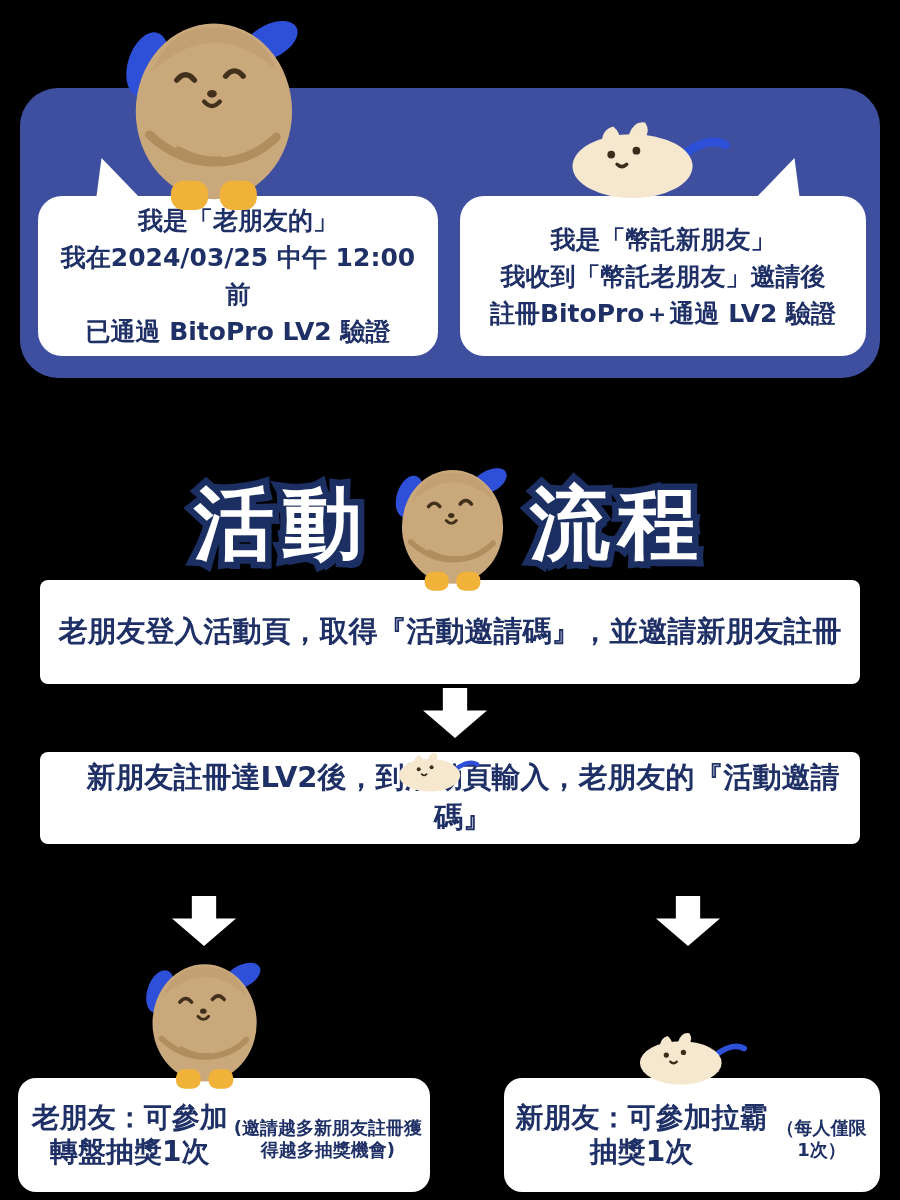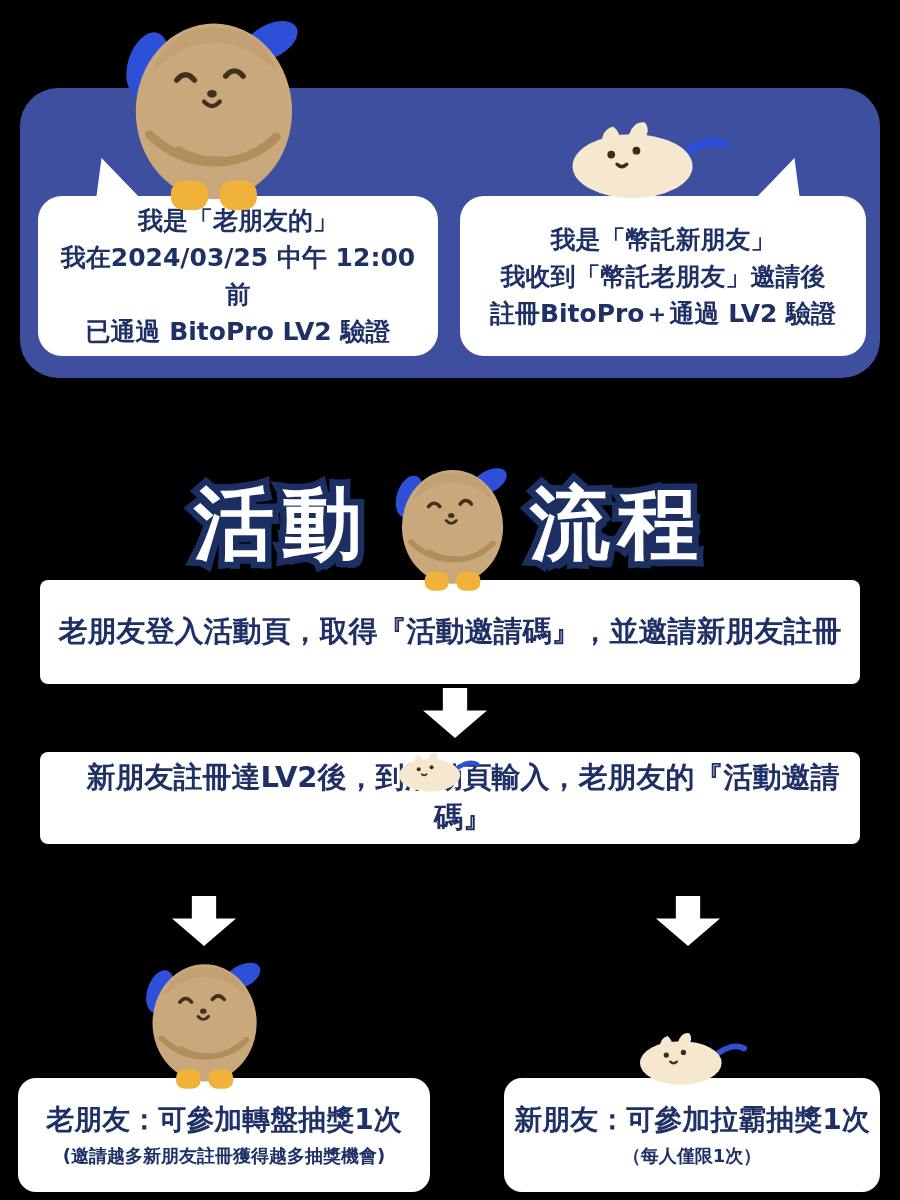--- a/index.html
+++ b/index.html
@@ -97,21 +97,21 @@
     background: #fff;
     clip-path: polygon(31% 0, 69% 0, 69% 45%, 100% 45%, 50% 100%, 0 45%, 31% 45%);
   }
   .arrow1      { left: 423px; top: 688px; }
   .arrow-left  { left: 172px; top: 896px; }
   .arrow-right { left: 656px; top: 896px; }
 
   .result-card {
     position: absolute; top: 1078px; height: 114px;
     background: #fff; border-radius: 18px;
-    display: flex; flex-direction: column;
+    display: flex; flex-direction: row;
     align-items: center; justify-content: center;
     text-align: center; color: #1f3066;
     padding: 4px 8px;
   }
   .result-left  { left: 18px;  width: 412px; }
   .result-right { left: 504px; width: 376px; }
   .result-title { font-size: 28px; font-weight: bold; line-height: 1.2; }
   .result-note  { font-size: 18px; font-weight: bold; margin-top: 8px; line-height: 1.2; }
 </style>
 </head>

